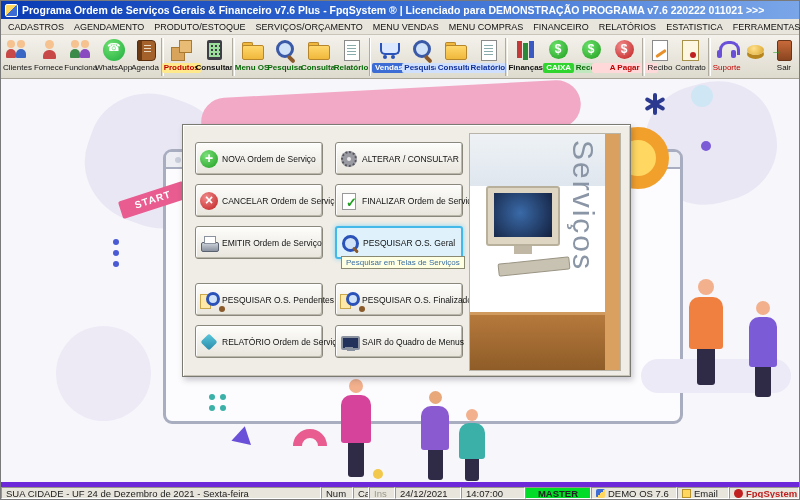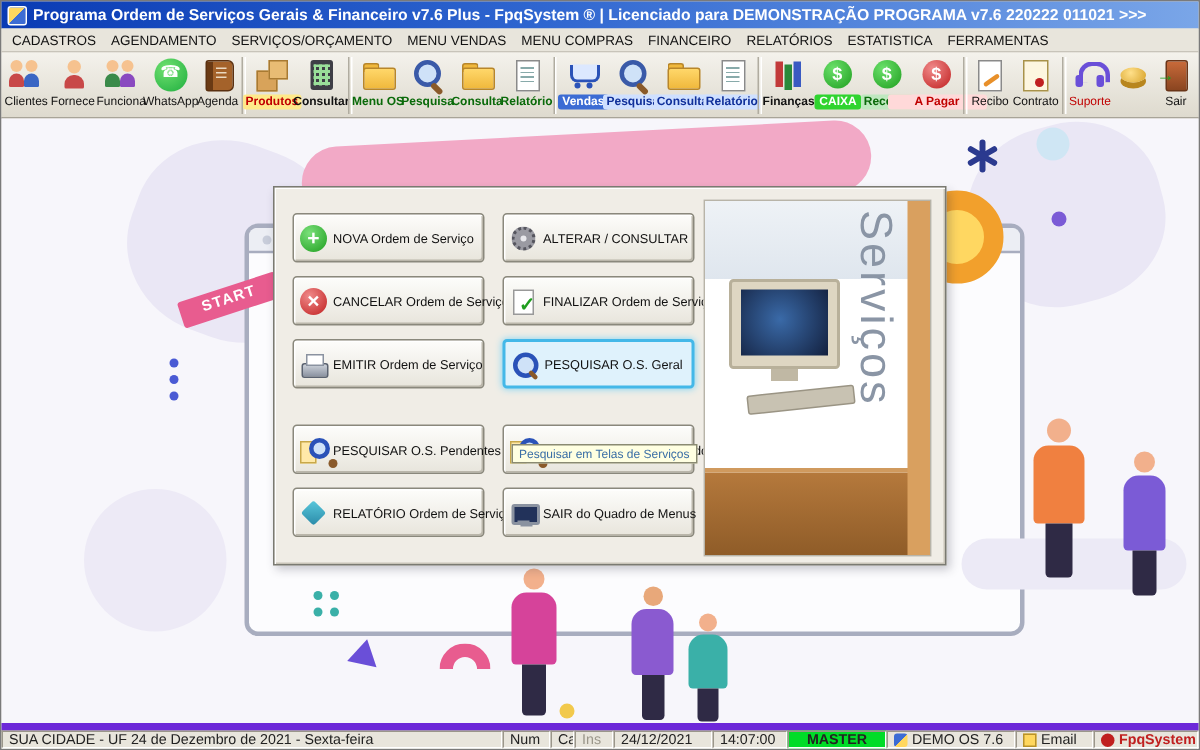--- a/index.html
+++ b/index.html
@@ -114,21 +114,21 @@
   .bi-check::after { content:'\2713'; position:absolute; left:6px; top:3px; color:#1f9e1f; font-weight:bold; font-size:13px; }
   .bi-print::before { content:''; position:absolute; left:1px; top:8px; width:16px; height:8px; background:linear-gradient(#cdd2da,#8a92a0); border:1px solid #5a6270; border-radius:2px; }
   .bi-print::after { content:''; position:absolute; left:4px; top:2px; width:10px; height:6px; background:#fff; border:1px solid #8a92a0; }
   .bi-mag::before { content:''; position:absolute; left:1px; top:1px; width:11px; height:11px; border:3px solid #2a52b8; border-radius:50%; background:#cfe2f8; }
   .bi-mag::after { content:''; position:absolute; left:12px; top:12px; width:7px; height:3px; background:#8a5a2a; border-radius:2px; transform:rotate(45deg); transform-origin:left center; }
   .bi-magdoc::before { content:''; position:absolute; left:0; top:3px; width:9px; height:13px; background:#ffe9a8; border:1px solid #c8a84a; }
   .bi-magdoc::after { content:''; position:absolute; left:6px; top:1px; width:8px; height:8px; border:3px solid #2a52b8; border-radius:50%; background:#cfe2f8; box-shadow:9px 10px 0 -4px #8a5a2a; }
   .bi-report::before { content:''; position:absolute; left:3px; top:3px; width:12px; height:12px; background:linear-gradient(135deg,#5ac8dc,#2a8aa8); transform:rotate(45deg); border-radius:2px; }
   .bi-exit::before { content:''; position:absolute; left:1px; top:3px; width:15px; height:10px; background:#22325a; border:2px solid #8a92a0; border-radius:2px; }
   .bi-exit::after { content:''; position:absolute; left:5px; top:14px; width:8px; height:2px; background:#8a92a0; box-shadow:2px 2px 0 -0px #8a92a0; }
-  .tooltip { position:absolute; left:158px; top:131px; background:#ffffe1; border:1px solid #8a8a72; color:#3a6ea5; font-size:8px; padding:1px 4px; white-space:nowrap; z-index:12;margin-top:40px; }
+  .tooltip { position:absolute; left:158px; top:131px; background:#ffffe1; border:1px solid #8a8a72; color:#3a6ea5; font-size:8px; padding:1px 4px; white-space:nowrap; z-index:12; }
 
   
   .side-panel { position:absolute; left:286px; top:8px; width:152px; height:238px; background:#fff; border:1px solid #b8b4a8; overflow:hidden; }
   .sp-stripe { position:absolute; right:0; top:0; width:15px; height:100%; background:#d9a05f; }
   .sp-title { position:absolute; right:20px; top:6px; height:225px; writing-mode:vertical-rl; font-size:30px; color:#8a95a5; letter-spacing:2px; }
   .sp-desk { position:absolute; left:0; bottom:0; width:137px; height:58px; background:linear-gradient(#b5793c,#8f5c28); border-top:3px solid #d09a5e; }
   .sp-monitor { position:absolute; left:16px; top:52px; width:74px; height:60px; background:#ded6c2; border:2px solid #b8b09a; border-radius:3px; }
   .sp-screen { position:absolute; left:6px; top:5px; width:58px; height:44px; background:radial-gradient(circle at 45% 45%,#3a6aa8,#13203e); }
   .sp-stand { position:absolute; left:44px; top:112px; width:18px; height:8px; background:#c0b8a4; }
   .sp-keyboard { position:absolute; left:28px; top:126px; width:72px; height:13px; background:#c8c2b2; border:1px solid #9a9484; transform:rotate(-6deg); border-radius:2px; }
@@ -155,20 +155,23 @@
     <span class="title-icon"></span>
     <span class="title-text">Programa Ordem de Serviços Gerais &amp; Financeiro v7.6 Plus - FpqSystem ® | Licenciado para  DEMONSTRAÇÃO PROGRAMA v7.6 220222 011021 &gt;&gt;&gt;</span>
   </div>
 
   <div class="menubar">
     <div class="menu-item">
         <span>CADASTROS</span>
       </div>
     <div class="menu-item">
         <span>AGENDAMENTO</span>
+      </div>
+    <div class="menu-item">
+        <span>PRODUTO/ESTOQUE</span>
       </div>
     <div class="menu-item">
         <span>SERVIÇOS/ORÇAMENTO</span>
       </div>
     <div class="menu-item">
         <span>MENU VENDAS</span>
       </div>
     <div class="menu-item">
         <span>MENU COMPRAS</span>
       </div>
@@ -408,21 +411,21 @@
       </div>
     <div class="sseg" style="width:16px">
         <span>Caps</span>
       </div>
     <div class="sseg seg-ins" style="width:26px">
         <span>Ins</span>
       </div>
     <div class="sseg" style="width:66px">
         <span>24/12/2021</span>
       </div>
-    <div class="sseg" style="width:50px">
+    <div class="sseg" style="width:64px">
         <span>14:07:00</span>
       </div>
     <div class="sseg seg-master" style="width:66px">
         <span>MASTER</span>
       </div>
     <div class="sseg" style="width:86px">
         <span class="s-ico demo"></span>
         <span>DEMO OS 7.6</span>
       </div>
     <div class="sseg" style="width:52px">

